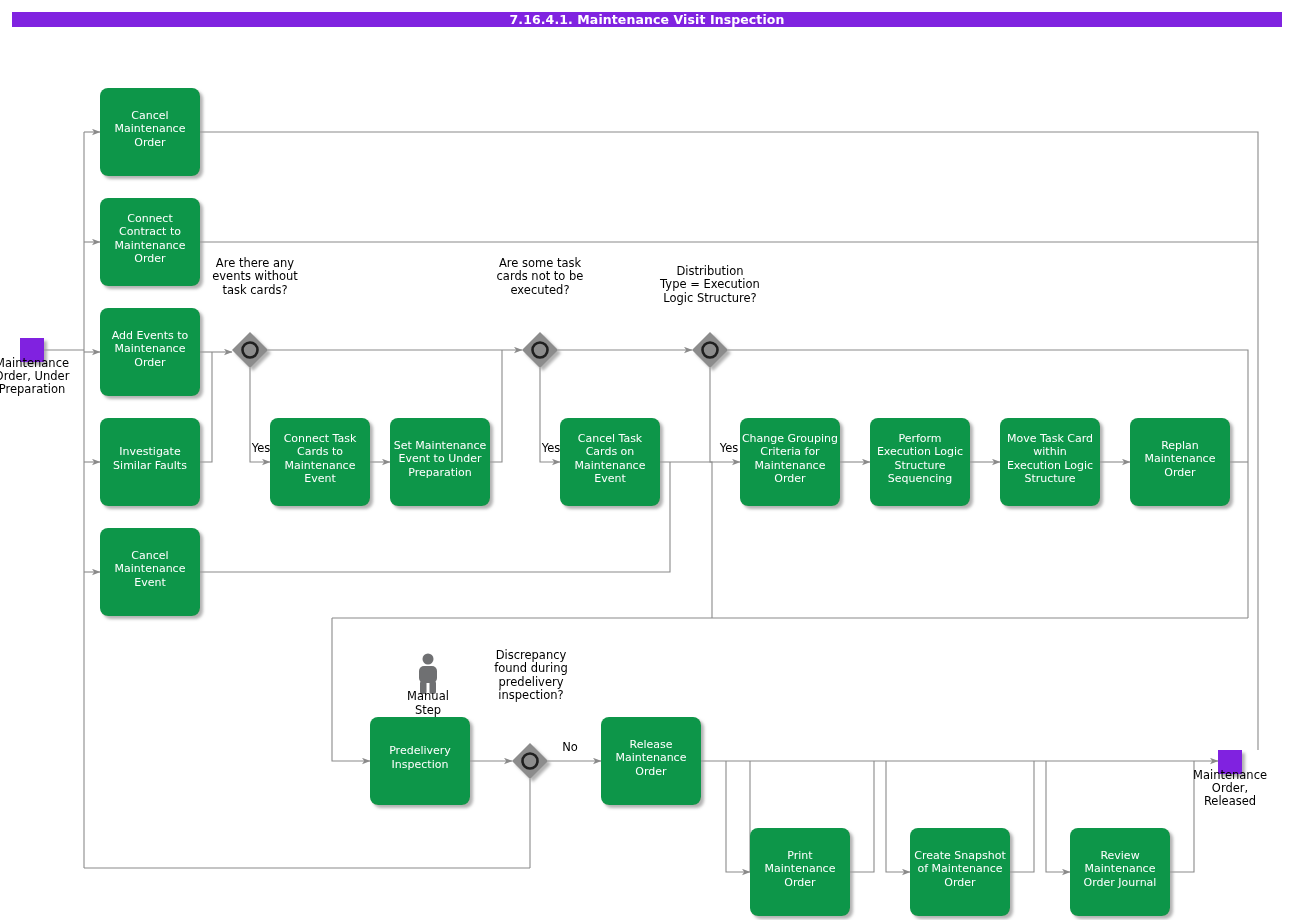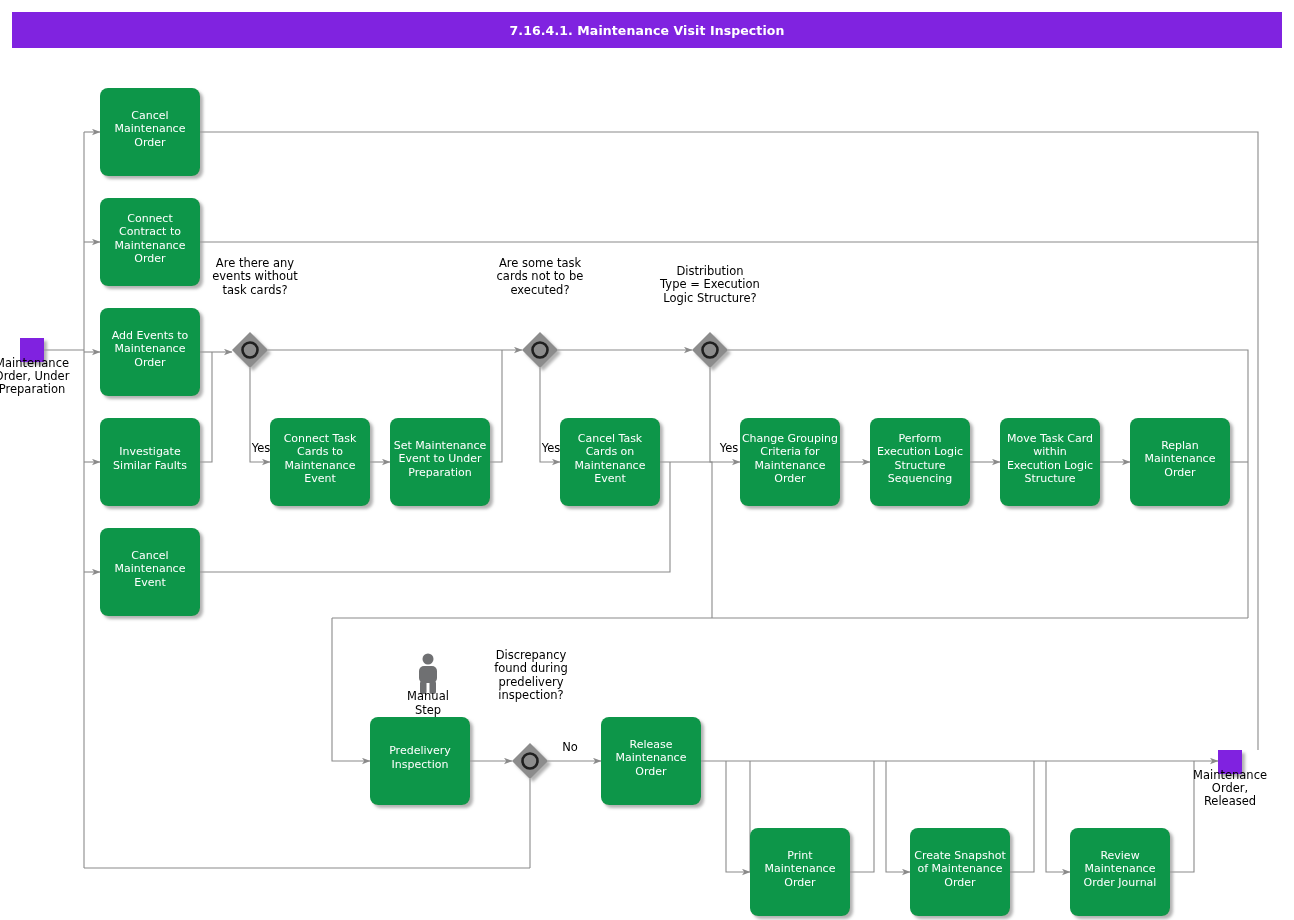--- a/index.html
+++ b/index.html
@@ -2,21 +2,21 @@
 <html><head>
 <meta charset="utf-8">
 <style>
   html,body{margin:0;padding:0;background:#ffffff;}
   body{
     font-family:"DejaVu Sans", sans-serif;
     width:1294px;height:920px;overflow:hidden;position:relative;
   }
   #canvas{position:absolute;top:0;left:0;width:1294px;height:920px;}
   .titlebar{
-    position:absolute;left:12px;top:12px;width:1270px;height:36px;
+    position:absolute;left:12px;top:12px;width:1270px;height:15px;
     background:#8023E0;color:#ffffff;
     display:flex;align-items:center;justify-content:center;
     font-size:12.5px;font-weight:bold;font-family:"DejaVu Sans", sans-serif;
     letter-spacing:0.1px;
   }
   .task-label{
     font-family:"DejaVu Sans", sans-serif;
     font-size:11px;fill:#ffffff;
   }
   .node-label{

